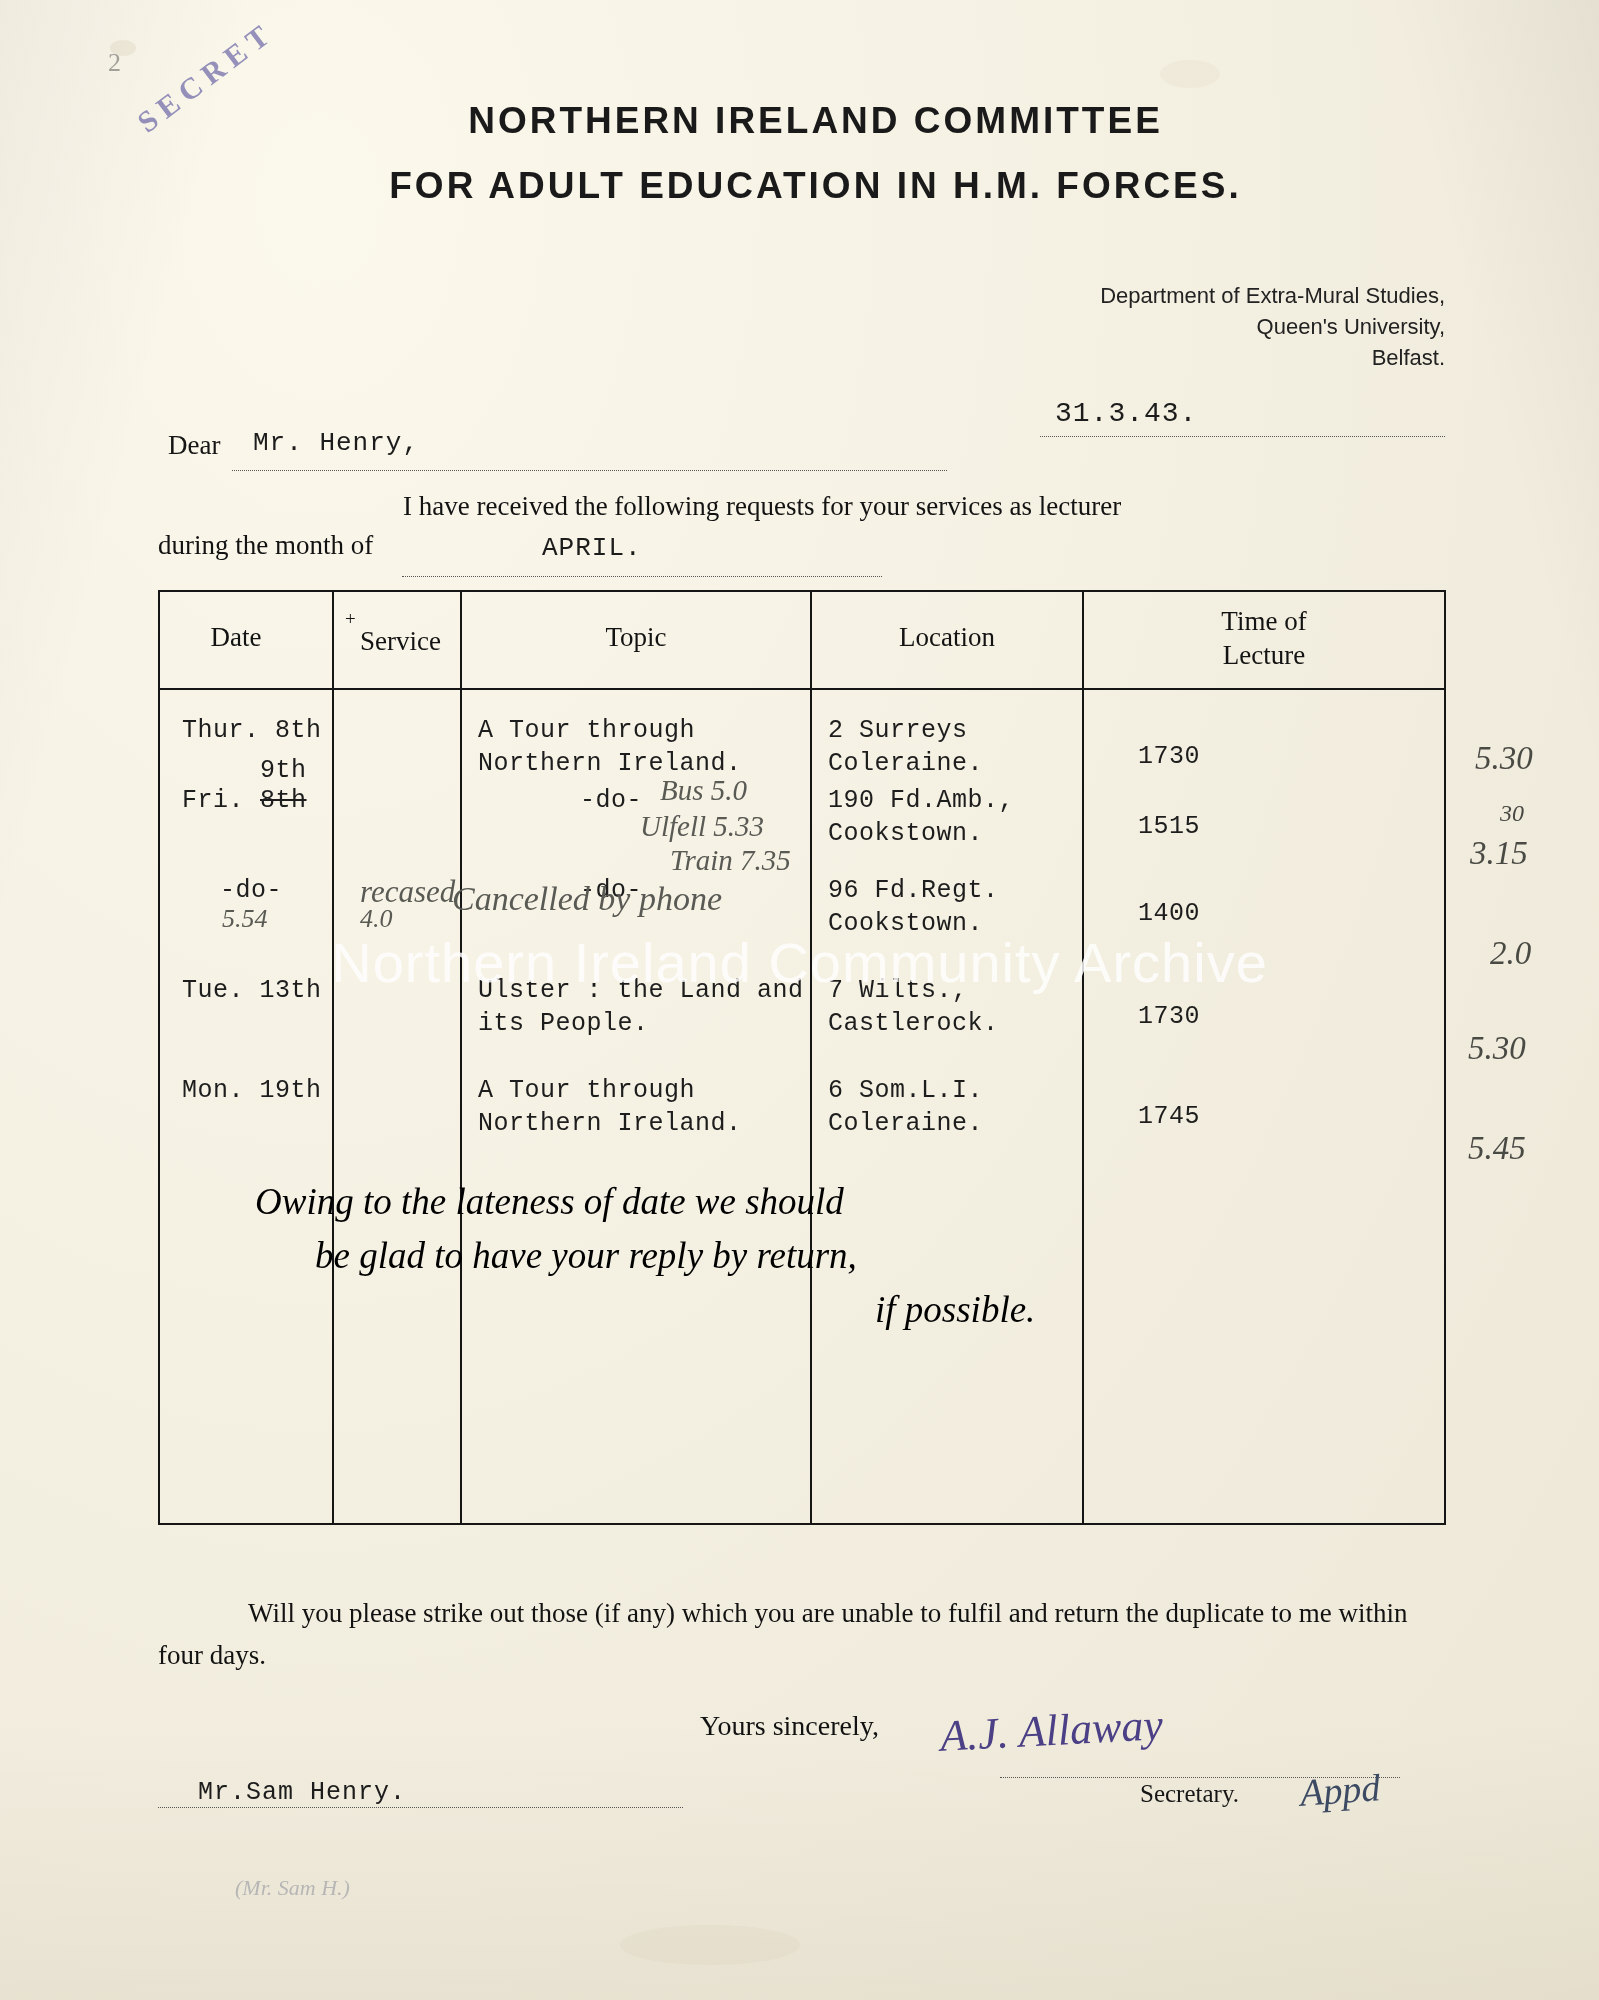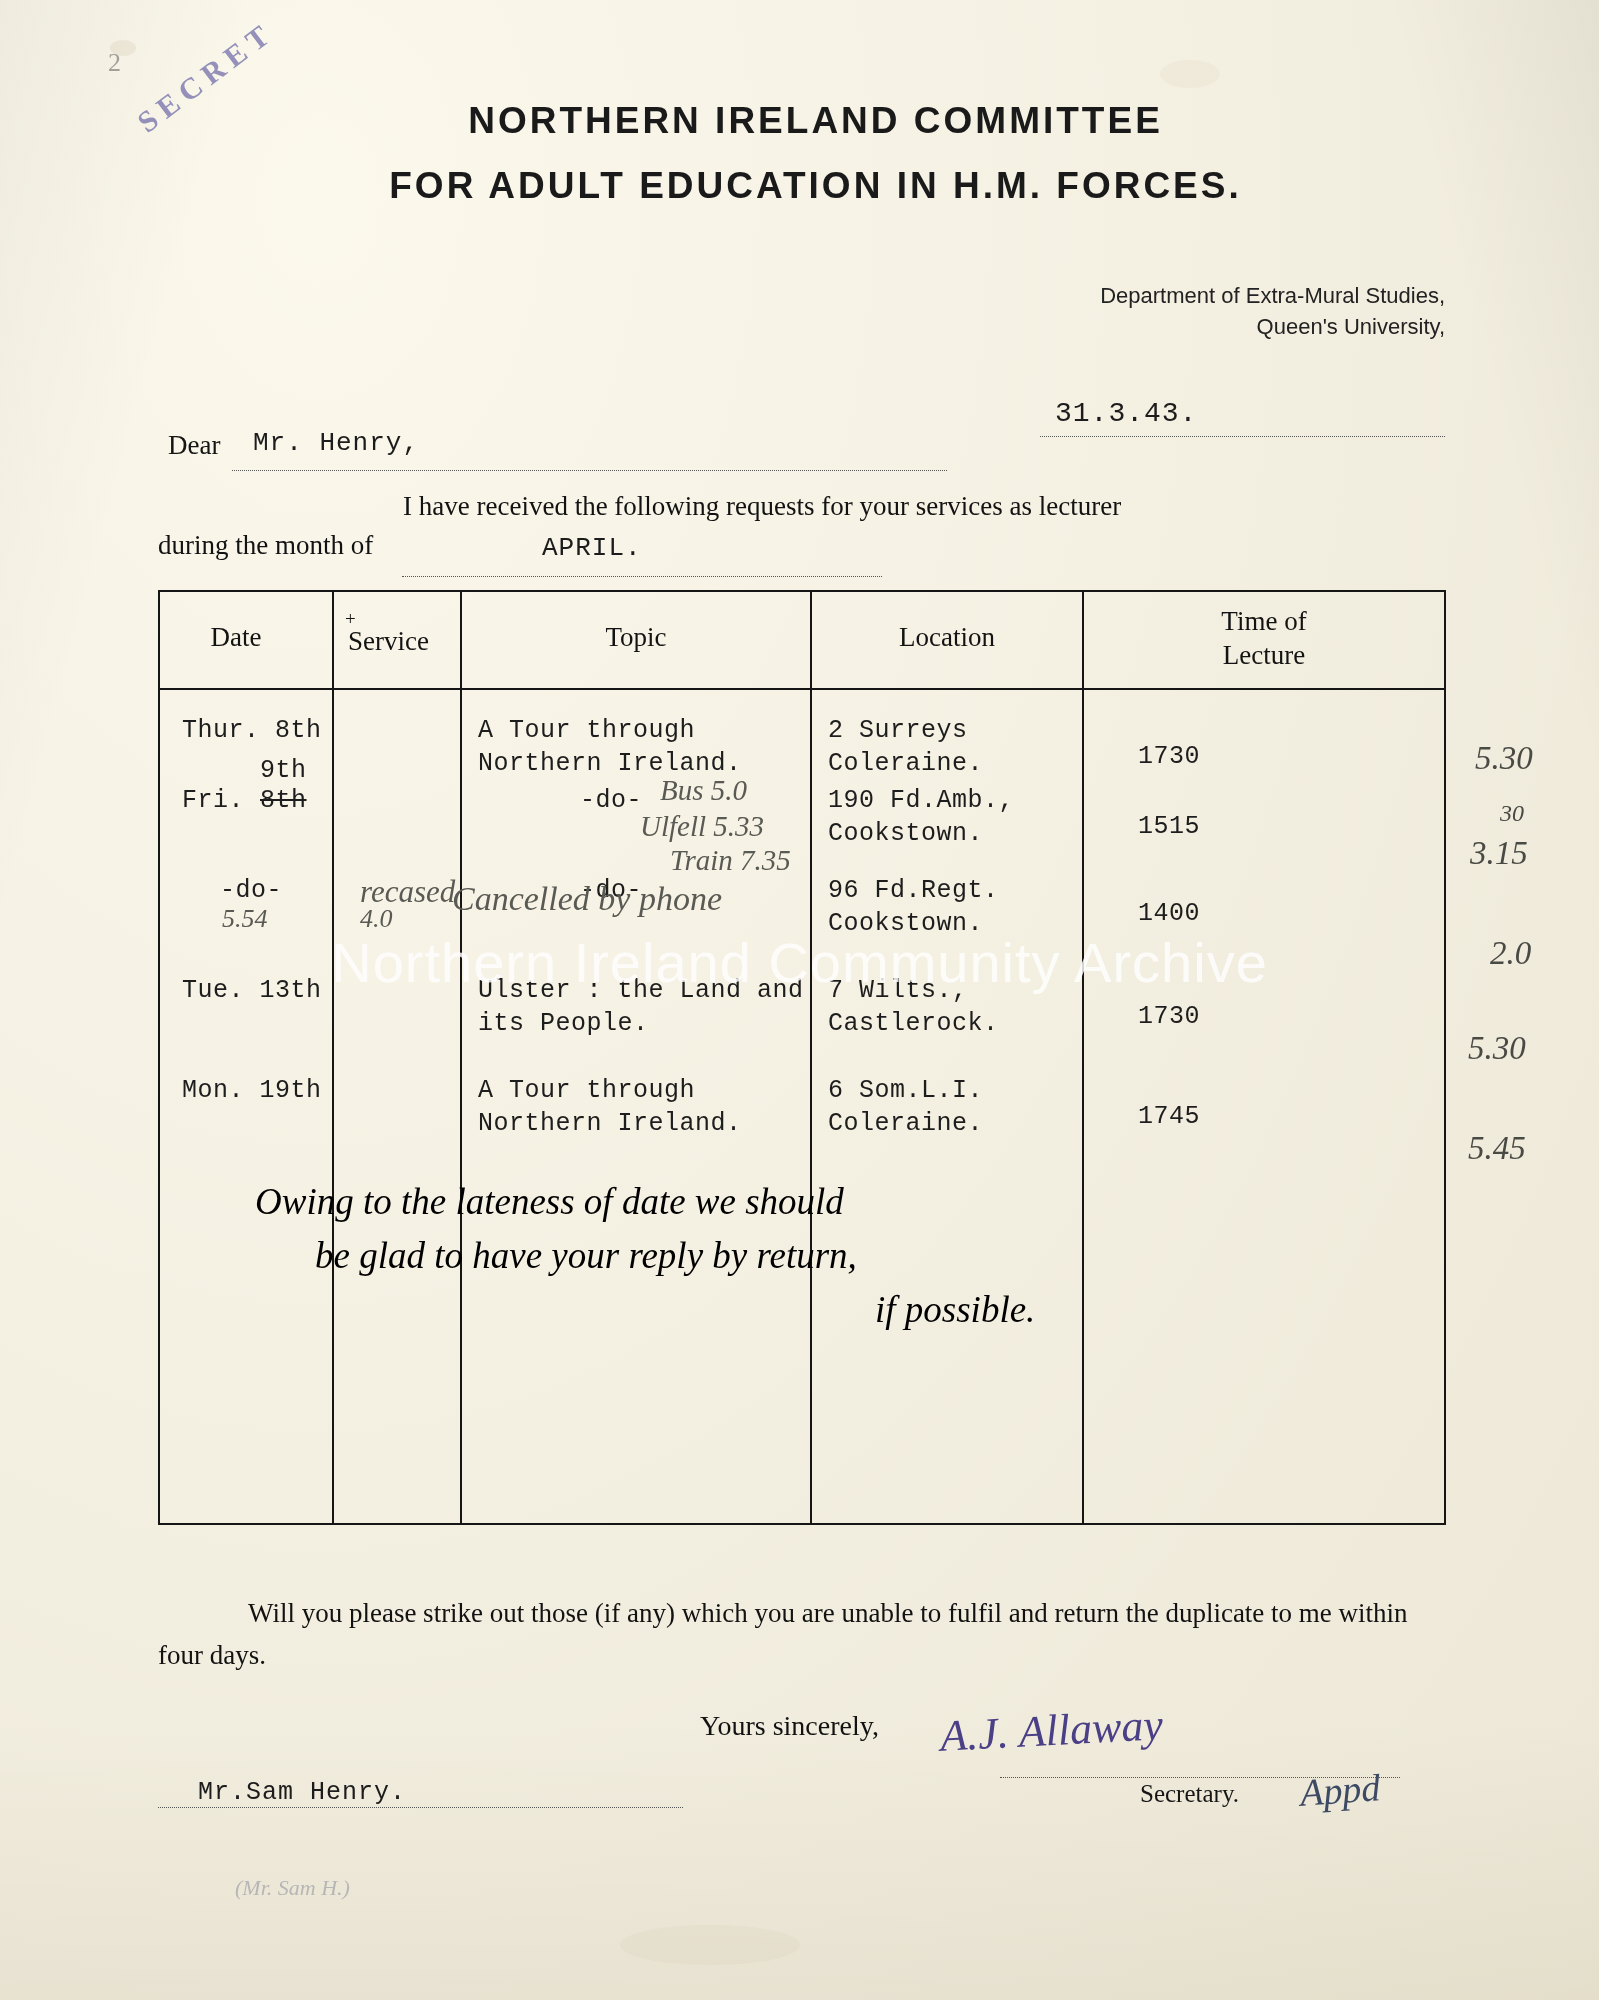--- a/index.html
+++ b/index.html
@@ -268,20 +268,21 @@
   <div class="blemish" style="left:620px;top:1925px;width:180px;height:40px;opacity:.45;"></div>
 
   <div class="corner-mark">2</div>
   <div class="secret-stamp">SECRET</div>
 
   <div class="title1">NORTHERN IRELAND COMMITTEE</div>
   <div class="title2">FOR ADULT EDUCATION IN H.M. FORCES.</div>
 
   <div class="addr l1">Department of Extra-Mural Studies,</div>
   <div class="addr l2">Queen's University,</div>
+  <div class="addr l3">Belfast.</div>
 
   <div class="date-line"></div>
   <div class="date-val">31.3.43.</div>
 
   <div class="dear-label">Dear</div>
   <div class="dear-line"></div>
   <div class="dear-name">Mr. Henry,</div>
 
   <div class="para1">I have received the following requests for your services as lecturer</div>
   <div class="para2">during the month of</div>
@@ -292,21 +293,21 @@
 
     <div class="vline" style="left:172px;"></div>
     <div class="vline" style="left:300px;"></div>
     <div class="vline" style="left:650px;"></div>
     <div class="vline" style="left:922px;"></div>
 
     <div class="hline" style="top:96px;"></div>
 
     <div class="th" style="left:0;top:30px;width:152px;">Date</div>
     <div class="plus" style="left:185px;top:16px;">+</div>
-    <div class="th" style="left:174px;top:34px;width:152px;text-align:left;padding-left:14px;box-sizing:border-box;">Service</div>
+    <div class="th" style="left:174px;top:34px;width:152px;text-align:left;padding-left:26px;box-sizing:border-box;">Service</div>
     <div class="th" style="left:302px;top:30px;width:348px;">Topic</div>
     <div class="th" style="left:652px;top:30px;width:270px;">Location</div>
     <div class="th" style="left:924px;top:14px;width:360px;">Time of</div>
     <div class="th" style="left:924px;top:48px;width:360px;">Lecture</div>
 
     <div class="cell" style="left:22px;top:122px;">Thur. 8th</div>
     <div class="cell" style="left:318px;top:122px;">A Tour through</div>
     <div class="cell" style="left:318px;top:155px;">Northern Ireland.</div>
     <div class="cell" style="left:668px;top:122px;">2 Surreys</div>
     <div class="cell" style="left:668px;top:155px;">Coleraine.</div>

